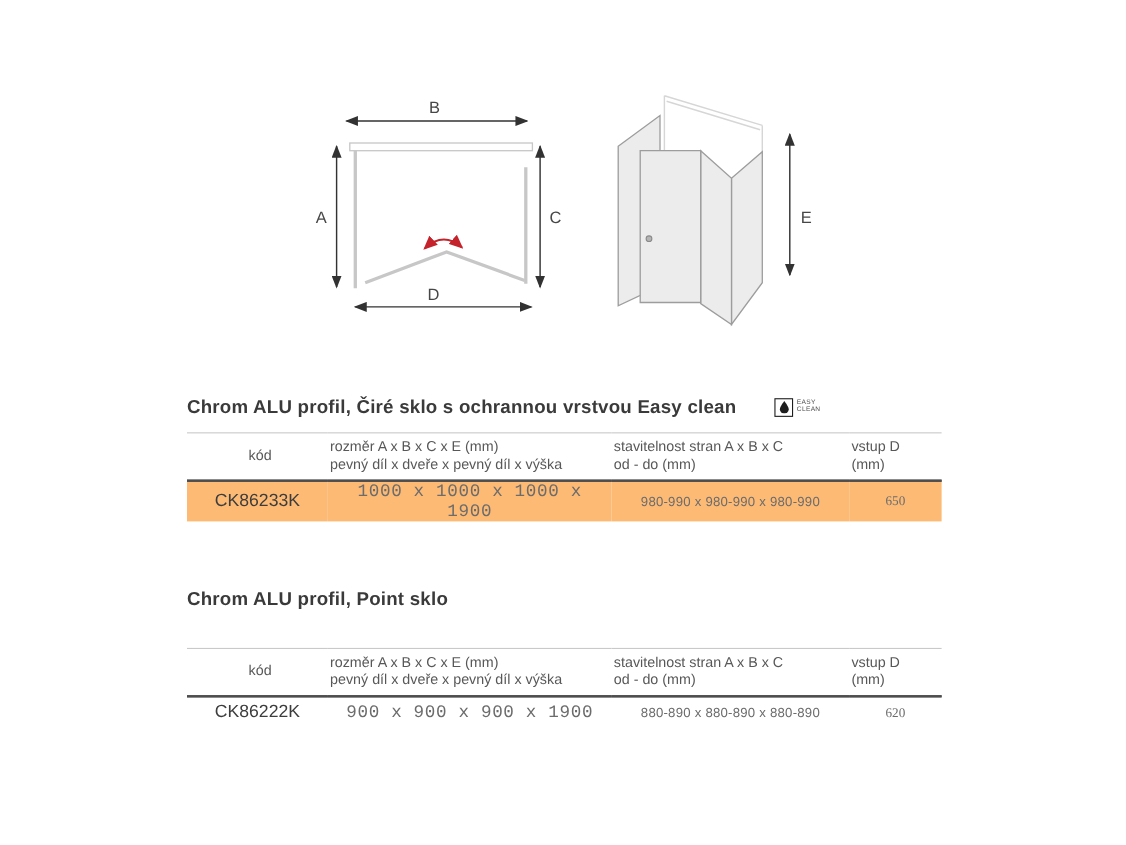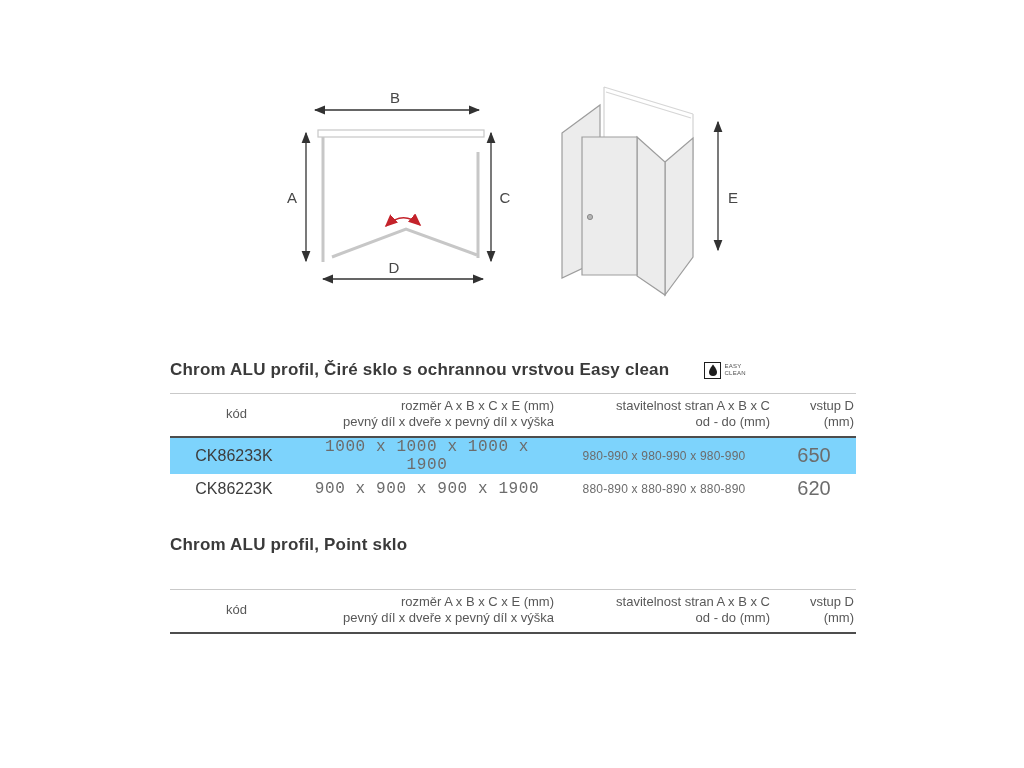--- a/index.html
+++ b/index.html
@@ -57,42 +57,42 @@
   table.spec-table.second { top: 589px; }
 
   .spec-table thead th {
     border-top: 1px solid #c9c9c9;
     border-bottom: 2px solid #4d4d4d;
     font-weight: normal;
     font-size: 13px;
     line-height: 1.25;
     color: #585858;
     padding: 4px 2px 5px 2px;
-    text-align: right;
+    text-align: left;
     vertical-align: middle;
   }
   .spec-table thead th.col-code { text-align: center; padding-left: 7px; vertical-align: middle; }
   .h-line { display: block; }
 
   .spec-table tbody td {
     height: 30px;
     vertical-align: middle;
     text-align: center;
     padding: 0 2px;
   }
-  .spec-table tbody tr.shaded { background: #7dd3fc; }
+  .spec-table tbody tr.shaded { background: #fdba74; }
   td.cell-code {
     text-align: left;
     padding-left: 7px;
     font-size: 16px;
     color: #3d3d3d;
   }
   td.cell-dims { font-size: 16px; color: #6c6c6c; letter-spacing: 0.6px; font-family: Liberation Mono, monospace; }
   td.cell-adj  { font-size: 12px; color: #6c6c6c; letter-spacing: 0.2px; }
-  td.cell-entry{ font-size: 20px; color: #6c6c6c; }
+  td.cell-entry{ font-size: 12px; color: #6c6c6c; font-family: Liberation Serif, serif; }
 
   svg text.dim-label {
     font-family: "Liberation Sans", sans-serif;
     font-size: 15px;
     fill: #474747;
   }
 </style>
 </head>
 <body>
 
@@ -192,26 +192,20 @@
         </th>
       </tr>
     </thead>
     <tbody>
       <tr class="shaded">
         <td class="cell-code">CK86233K</td>
         <td class="cell-dims">1000 x 1000 x 1000 x 1900</td>
         <td class="cell-adj">980-990 x 980-990 x 980-990</td>
         <td class="cell-entry">650</td>
       </tr>
-      <tr>
-        <td class="cell-code">CK86223K</td>
-        <td class="cell-dims">900 x 900 x 900 x 1900</td>
-        <td class="cell-adj">880-890 x 880-890 x 880-890</td>
-        <td class="cell-entry">620</td>
-      </tr>
     </tbody>
   </table>
 
   <div class="section-title-row second">
     <span class="section-title">Chrom ALU profil, Point sklo</span>
   </div>
 
   <table class="spec-table second">
     <colgroup>
       <col style="width:128px">
@@ -230,16 +224,22 @@
           <span class="h-line">stavitelnost stran A x B x C</span>
           <span class="h-line">od - do (mm)</span>
         </th>
         <th>
           <span class="h-line">vstup D</span>
           <span class="h-line">(mm)</span>
         </th>
       </tr>
     </thead>
     <tbody>
+      <tr>
+        <td class="cell-code">CK86222K</td>
+        <td class="cell-dims">900 x 900 x 900 x 1900</td>
+        <td class="cell-adj">880-890 x 880-890 x 880-890</td>
+        <td class="cell-entry">620</td>
+      </tr>
     </tbody>
   </table>
 
 </div>
 
 </body></html>

